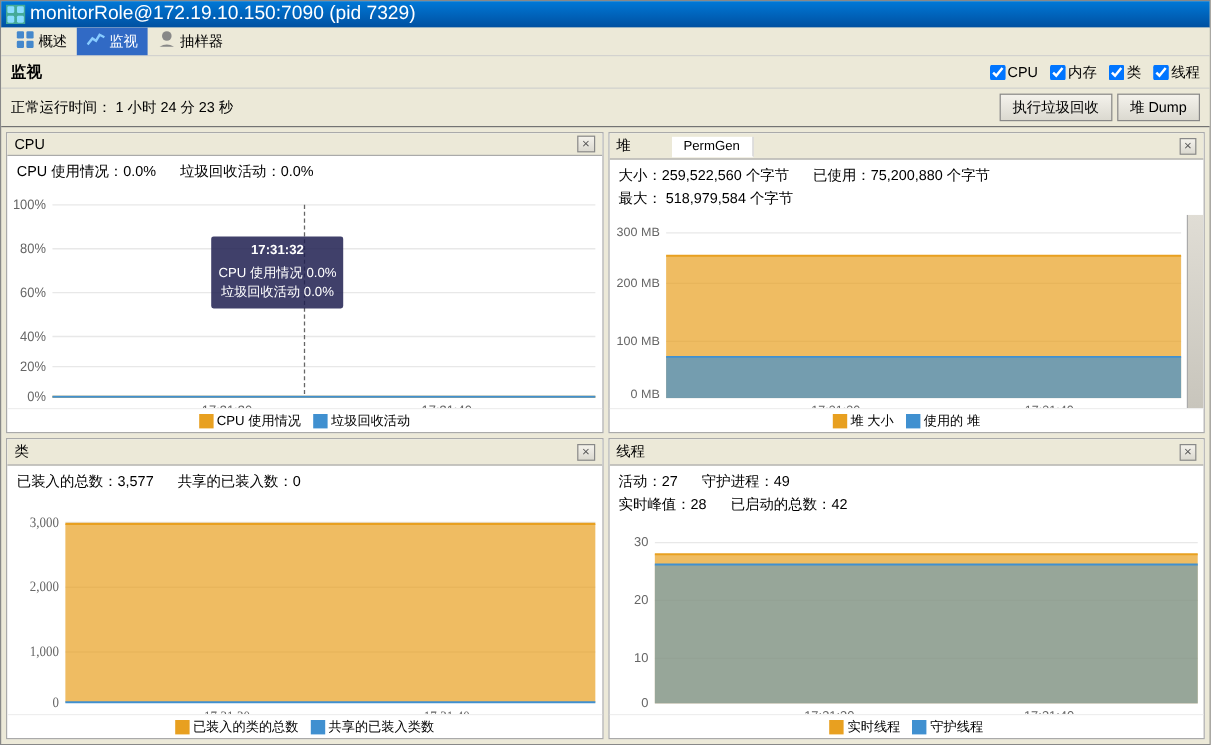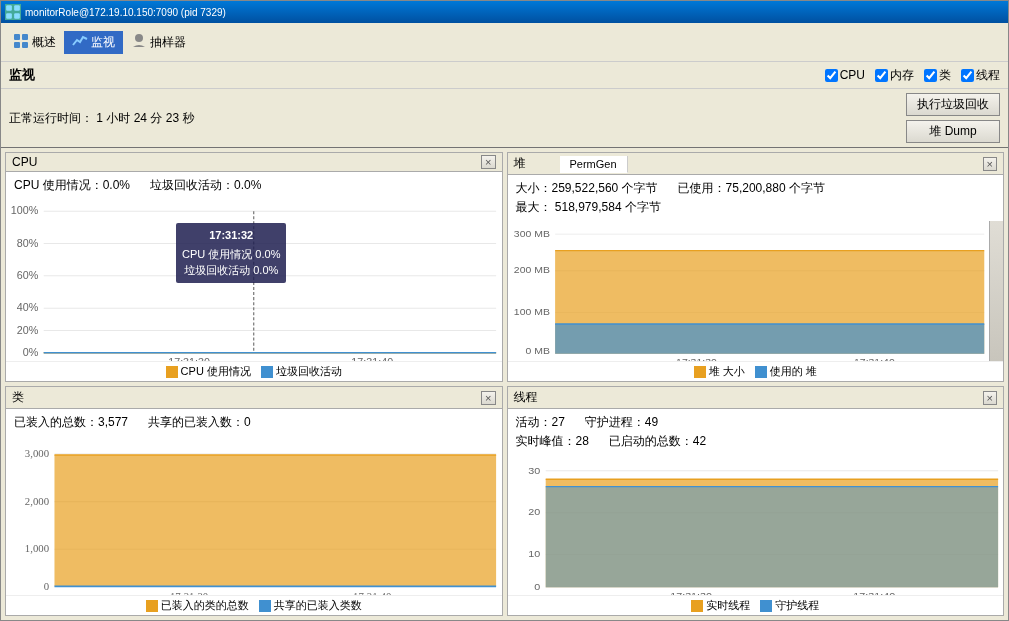--- a/index.html
+++ b/index.html
@@ -1,36 +1,36 @@
 <!DOCTYPE html>
 <html><head>
   <meta charset="utf-8">
   <style>
     * { box-sizing: border-box; margin: 0; padding: 0; }
     body { font-family: 'Microsoft YaHei', SimSun, Arial, sans-serif; font-size: 12px; background: #d4d0c8; color: #000; width: 1009px; height: 621px; overflow: hidden; }
     
     .window { width: 1009px; height: 621px; background: #ece9d8; border: 1px solid #888; display: flex; flex-direction: column; }
     
     
-    .titlebar { background: linear-gradient(to bottom, #0078d7 0%, #0050a0 100%); height: 22px; display: flex; align-items: center; padding: 0 4px; color: white; font-size: 10px; flex-shrink: 0; }
+    .titlebar { background: linear-gradient(to bottom, #0078d7 0%, #0050a0 100%); height: 22px; display: flex; align-items: center; padding: 0 4px; color: white; font-size: 16px; flex-shrink: 0; }
     .titlebar-icon { width: 16px; height: 16px; background: #4a9; margin-right: 4px; display: flex; align-items: center; justify-content: center; font-size: 10px; }
     
     
-    .menubar { background: #ece9d8; height: 39px; display: flex; align-items: center; padding: 0 4px; border-bottom: 1px solid #ccc; flex-shrink: 0; }
+    .menubar { background: #ece9d8; height: 24px; display: flex; align-items: center; padding: 0 4px; border-bottom: 1px solid #ccc; flex-shrink: 0; }
     .menu-item { padding: 2px 8px; cursor: pointer; font-size: 12px; display: flex; align-items: center; gap: 3px; }
     
     
     .topbar { background: #ece9d8; padding: 4px 8px; border-bottom: 1px solid #ccc; display: flex; align-items: center; justify-content: space-between; flex-shrink: 0; }
     .topbar-title { font-weight: bold; font-size: 13px; }
     .topbar-checkboxes { display: flex; gap: 10px; align-items: center; font-size: 12px; }
     .checkbox-item { display: flex; align-items: center; gap: 2px; }
     
     
     .statusbar { background: #ece9d8; padding: 4px 8px; border-bottom: 1px solid #737373; display: flex; align-items: center; justify-content: space-between; flex-shrink: 0; }
-    .status-buttons { display: flex; gap: 4px; flex-direction: column; }
+    .status-buttons { display: flex; gap: 4px; }
     .btn { background: linear-gradient(to bottom, #f4f2ec, #dbd9d0); border: 1px solid #888; padding: 2px 10px; cursor: pointer; font-size: 12px; }
     
     
     .main-content { flex: 1; display: grid; grid-template-columns: 1fr 1fr; grid-template-rows: 1fr 1fr; gap: 0; overflow: hidden; padding: 4px; gap: 4px; }
     
     
     .panel { background: white; border: 1px solid #aaa; display: flex; flex-direction: column; overflow: hidden; position: relative; }
     .panel-header { background: #ece9d8; border-bottom: 1px solid #aaa; padding: 2px 6px; display: flex; align-items: center; justify-content: space-between; font-size: 12px; }
     .panel-close { cursor: pointer; font-size: 11px; color: #555; border: 1px solid #888; background: linear-gradient(to bottom, #f4f2ec, #dbd9d0); padding: 0 3px; }
     .panel-stats { padding: 4px 8px; font-size: 12px; line-height: 1.6; }
@@ -167,21 +167,21 @@
           <text x="170" y="165" font-size="10" fill="#666" text-anchor="middle">17:31:30</text>
           <text x="340" y="165" font-size="10" fill="#666" text-anchor="middle">17:31:40</text>
 
           <line x1="230" y1="12" x2="230" y2="152" stroke="#666" stroke-width="1" stroke-dasharray="3,2"></line>
 
           <polyline points="35,152 455,152" fill="none" stroke="#e8a020" stroke-width="1.5"></polyline>
 
           <polyline points="35,152 455,152" fill="none" stroke="#4090d0" stroke-width="1.5"></polyline>
         </svg>
 
-        <div class="tooltip" style="left:170px;top:24px;font-size:11px;">
+        <div class="tooltip" style="left:170px;top:40px;font-size:11px;">
           <div style="margin-bottom:2px;font-weight:bold;">17:31:32</div>
           <div><span>CPU 使用情况</span> <span>0.0%</span></div>
           <div><span>垃圾回收活动</span> <span>0.0%</span></div>
         </div>
       </div>
       <div class="chart-legend">
         <div class="legend-item">
           <span class="legend-color" style="background:#e8a020;"></span>
           <span>CPU 使用情况</span>
         </div>

